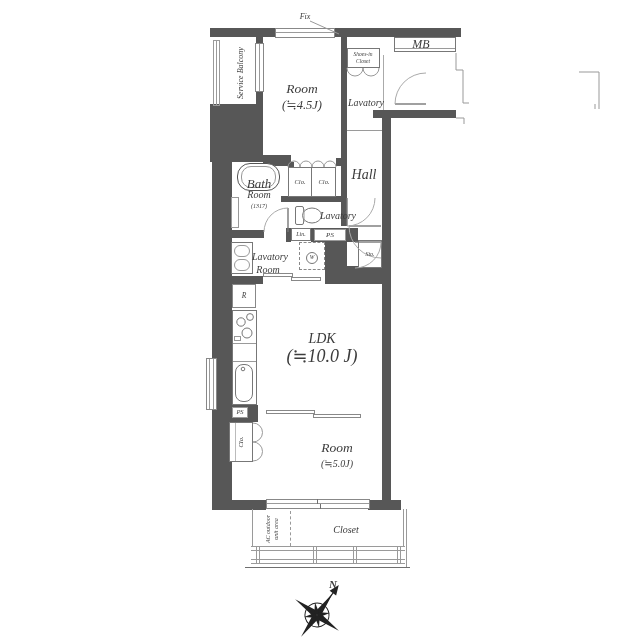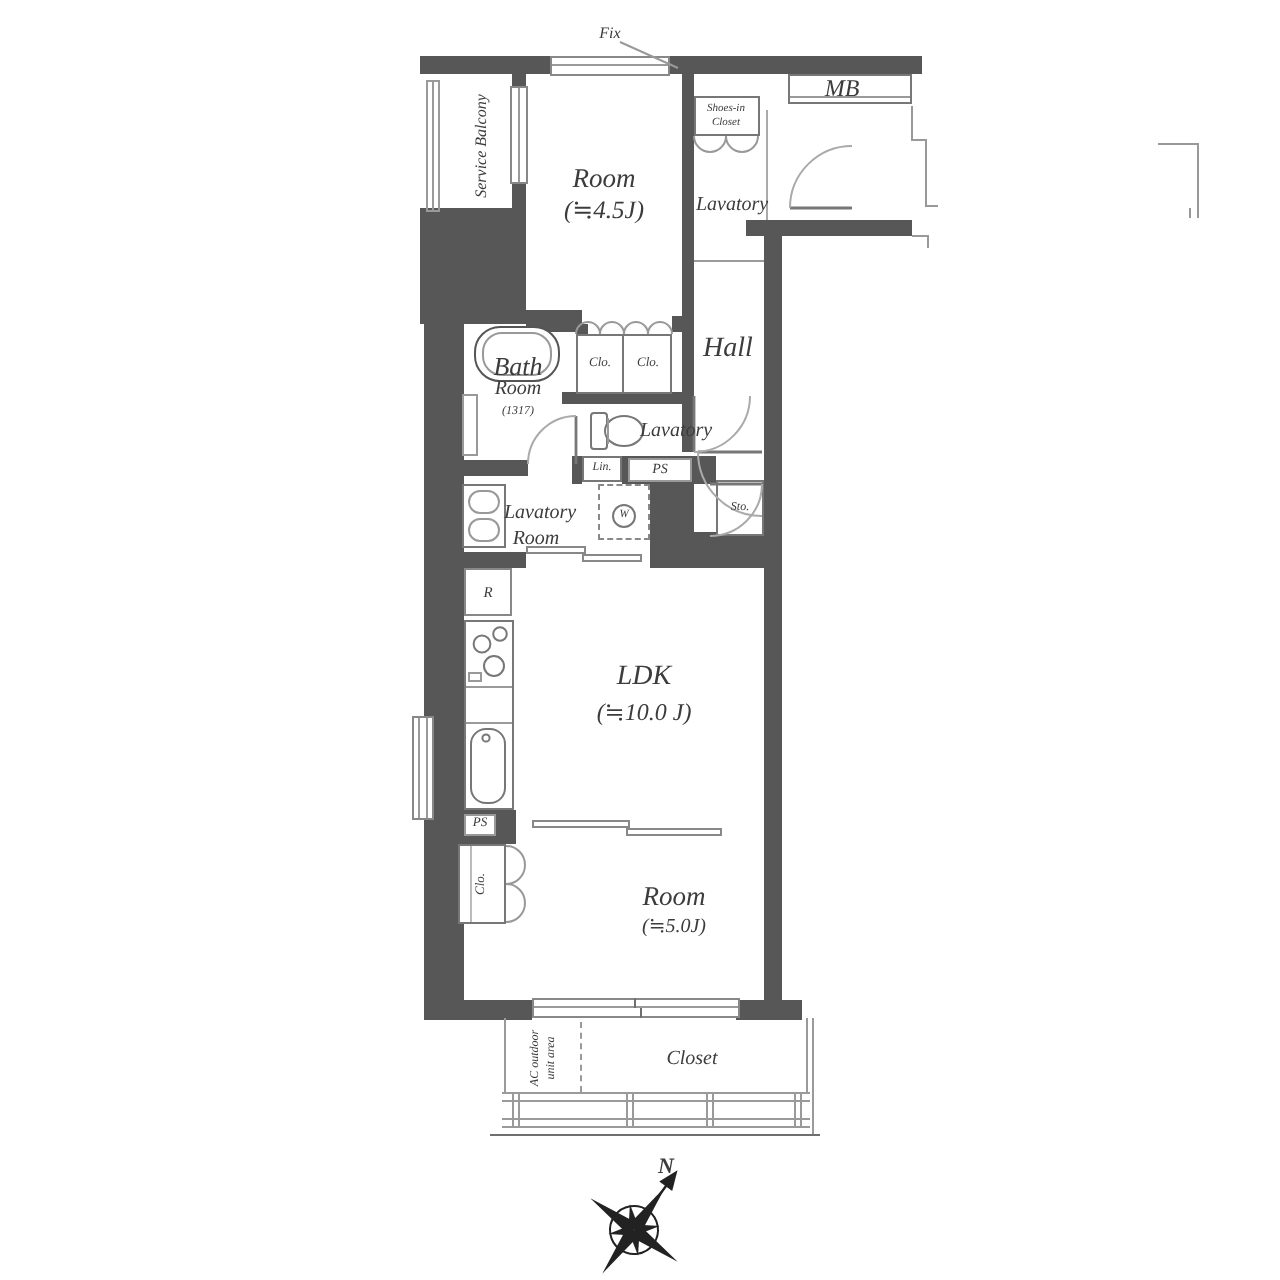--- a/index.html
+++ b/index.html
@@ -215,21 +215,21 @@
   <div class="lbl" style="left:317px;top:235px;font-size:7px">PS</div>
   <div class="lbl" style="left:357px;top:254px;font-size:6px">Sto.</div>
   <div class="lbl" style="left:299px;top:258px;font-size:5.5px">W</div>
 
   <div class="lbl" style="left:257px;top:257px;font-size:10px">Lavatory</div>
   <div class="lbl" style="left:255px;top:270px;font-size:10px">Room</div>
 
   <div class="lbl" style="left:231px;top:296px;font-size:7.5px">R</div>
 
   <div class="lbl" style="left:309px;top:339px;font-size:14px">LDK</div>
-  <div class="lbl" style="left:309px;top:356px;font-size:12px">(≒10.0 J)</div>
+  <div class="lbl" style="left:309px;top:356px;font-size:18px">(≒10.0 J)</div>
 
   <div class="lbl" style="left:227px;top:412px;font-size:6.5px">PS</div>
   <div class="lbl rot z5" style="left:228px;top:442px;font-size:6.5px">Clo.</div>
 
   <div class="lbl" style="left:324px;top:448px;font-size:13.5px">Room</div>
   <div class="lbl" style="left:324px;top:464px;font-size:10px">(≒5.0J)</div>
 
   <div class="lbl rot" style="left:255px;top:529px;font-size:6px">AC outdoor</div>
   <div class="lbl rot" style="left:263px;top:529px;font-size:6px">unit area</div>
   <div class="lbl" style="left:333px;top:530px;font-size:10px">Closet</div>

